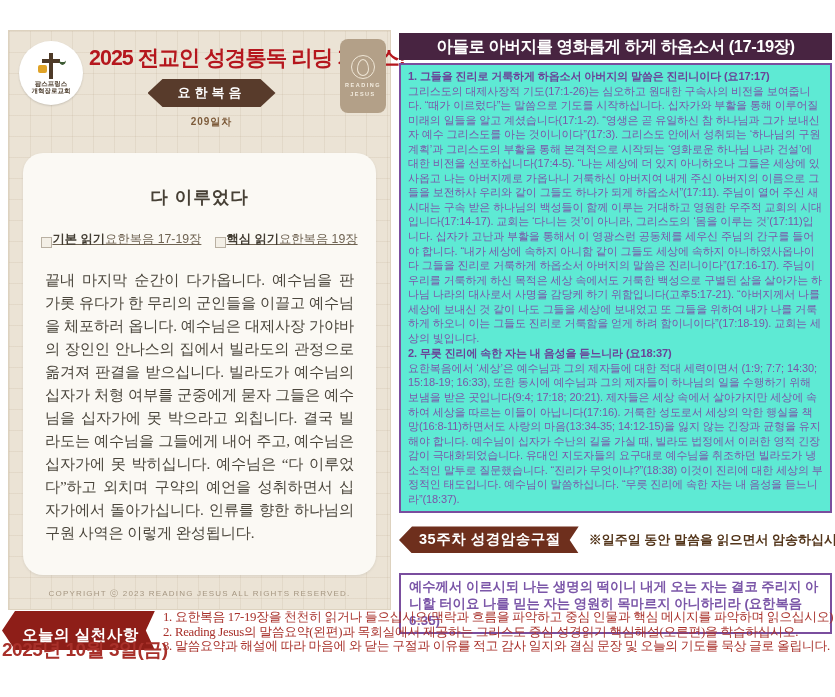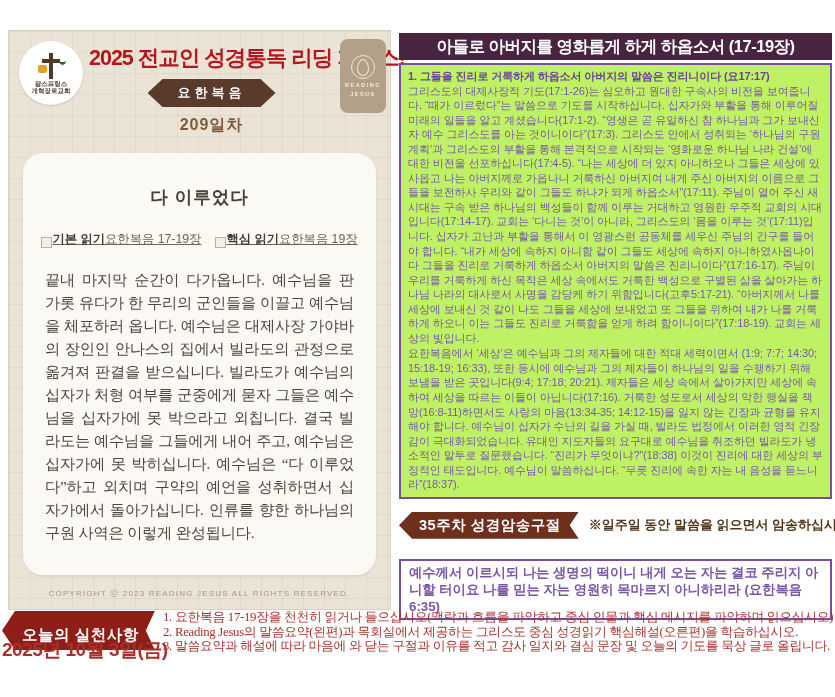--- a/index.html
+++ b/index.html
@@ -36,21 +36,21 @@
   .head-center{position:absolute;left:80px;right:56px;top:12px;text-align:center;}
   .main-title{
     margin:0;font-size:21.5px;font-weight:bold;color:var(--title-red);
     letter-spacing:-1px;white-space:nowrap;
   }
   .book-ribbon{
     display:inline-block;margin-top:7px;background:var(--ribbon-brown);color:#fff;
     font-weight:bold;font-size:13px;letter-spacing:4px;padding:5px 30px;
     clip-path:polygon(0 50%,15px 0,calc(100% - 15px) 0,100% 50%,calc(100% - 15px) 100%,15px 100%);
   }
-  .day{margin-top:8px;font-size:16px;font-weight:bold;color:var(--day-brown);letter-spacing:1px;}
+  .day{margin-top:8px;font-size:10px;font-weight:bold;color:var(--day-brown);letter-spacing:1px;}
   .rj-badge{
     position:absolute;right:4px;top:8px;width:46px;height:74px;border-radius:8px;
     background:var(--badge-tan);display:flex;flex-direction:column;align-items:center;
     justify-content:center;gap:3px;
   }
   .rj-mono{width:22px;height:22px;border:1.5px solid #efe6d6;border-radius:50%;position:relative;}
   .rj-mono:before{content:"";position:absolute;left:5px;top:3px;width:10px;height:15px;border:1.5px solid #efe6d6;border-radius:50% 50% 50% 50%/60% 60% 40% 40%;}
   .rj-line{font-size:5.5px;letter-spacing:1.5px;color:#f3ecdf;font-weight:bold;}
 
   .lp-card{
@@ -78,21 +78,21 @@
   }
 
   
   .right-panel{position:absolute;left:399px;top:33px;width:433px;}
   .rp-header{
     background:var(--header-purple);color:#ffffff;text-align:center;
     font-size:16.5px;font-weight:bold;line-height:27px;height:27px;letter-spacing:-0.5px;
     white-space:nowrap;
   }
   .rp-box{
-    margin-top:3px;border:2px solid var(--border-purple);background:#bef264;
+    margin-top:3px;border:2px solid var(--border-purple);background:#5eead4;
     padding:4px 7px;color:var(--body-purple);
     font-size:11px;line-height:14.55px;letter-spacing:-0.1px;
   }
   .rp-sec-title{font-weight:bold;color:var(--heading-purple);}
   .rp-sec-body{margin-bottom:1px;}
   .memory-row{margin-top:13px;display:flex;align-items:center;gap:10px;}
   .memory-badge{
     background:var(--badge-brick);color:#fff;font-weight:bold;font-size:14.5px;
     padding:4px 18px 4px 20px;letter-spacing:0.5px;white-space:nowrap;
     clip-path:polygon(0 50%,13px 0,100% 0,calc(100% - 9px) 50%,100% 100%,13px 100%);
@@ -170,20 +170,21 @@
     </div>
 
     <div class="copyright">COPYRIGHT ⓒ 2023 READING JESUS ALL RIGHTS RESERVED.</div>
   </section>
 
   <section class="right-panel">
     <div class="rp-header">아들로 아버지를 영화롭게 하게 하옵소서 (17-19장)</div>
     <div class="rp-box">
       <div class="rp-sec-title">1. 그들을 진리로 거룩하게 하옵소서 아버지의 말씀은 진리니이다 (요17:17)</div>
       <div class="rp-sec-body">그리스도의 대제사장적 기도(17:1-26)는 심오하고 원대한 구속사의 비전을 보여줍니다. “때가 이르렀다”는 말씀으로 기도를 시작하십니다. 십자가와 부활을 통해 이루어질 미래의 일들을 알고 계셨습니다(17:1-2). “영생은 곧 유일하신 참 하나님과 그가 보내신 자 예수 그리스도를 아는 것이니이다”(17:3). 그리스도 안에서 성취되는 ‘하나님의 구원 계획’과 그리스도의 부활을 통해 본격적으로 시작되는 ‘영화로운 하나님 나라 건설’에 대한 비전을 선포하십니다(17:4-5). “나는 세상에 더 있지 아니하오나 그들은 세상에 있사옵고 나는 아버지께로 가옵나니 거룩하신 아버지여 내게 주신 아버지의 이름으로 그들을 보전하사 우리와 같이 그들도 하나가 되게 하옵소서”(17:11). 주님이 열어 주신 새 시대는 구속 받은 하나님의 백성들이 함께 이루는 거대하고 영원한 우주적 교회의 시대입니다(17:14-17). 교회는 ‘다니는 것’이 아니라, 그리스도의 ‘몸을 이루는 것’(17:11)입니다. 십자가 고난과 부활을 통해서 이 영광스런 공동체를 세우신 주님의 간구를 들어야 합니다. “내가 세상에 속하지 아니함 같이 그들도 세상에 속하지 아니하였사옵나이다  그들을 진리로 거룩하게 하옵소서 아버지의 말씀은 진리니이다”(17:16-17). 주님이 우리를 거룩하게 하신 목적은 세상 속에서도 거룩한 백성으로 구별된 삶을 살아가는 하나님 나라의 대사로서 사명을 감당케 하기 위함입니다(고후5:17-21). “아버지께서 나를 세상에 보내신 것 같이 나도 그들을 세상에 보내었고 또 그들을 위하여 내가 나를 거룩하게 하오니 이는 그들도 진리로 거룩함을 얻게 하려 함이니이다”(17:18-19). 교회는 세상의 빛입니다.</div>
+      <div class="rp-sec-title">2. 무릇 진리에 속한 자는 내 음성을 듣느니라 (요18:37)</div>
       <div class="rp-sec-body">요한복음에서 ‘세상’은 예수님과 그의 제자들에 대한 적대 세력이면서 (1:9; 7:7; 14:30; 15:18-19; 16:33), 또한 동시에 예수님과 그의 제자들이 하나님의 일을 수행하기 위해 보냄을 받은 곳입니다(9:4; 17:18; 20:21). 제자들은 세상 속에서 살아가지만 세상에 속하여 세상을 따르는 이들이 아닙니다(17:16). 거룩한 성도로서 세상의 악한 행실을 책망(16:8-11)하면서도 사랑의 마음(13:34-35; 14:12-15)을 잃지 않는 긴장과 균형을 유지해야 합니다. 예수님이 십자가 수난의 길을 가실 때, 빌라도 법정에서 이러한 영적 긴장감이 극대화되었습니다. 유대인 지도자들의 요구대로 예수님을 취조하던 빌라도가 냉소적인 말투로 질문했습니다. “진리가 무엇이냐?”(18:38) 이것이 진리에 대한 세상의 부정적인 태도입니다. 예수님이 말씀하십니다. “무릇 진리에 속한 자는 내 음성을 듣느니라”(18:37).</div>
     </div>
     <div class="memory-row">
       <div class="memory-badge">35주차 성경암송구절</div>
       <div class="memory-note">※일주일 동안 말씀을 읽으면서 암송하십시오</div>
     </div>
     <div class="verse-box">예수께서 이르시되 나는 생명의 떡이니 내게 오는 자는 결코 주리지 아니할 터이요 나를 믿는 자는 영원히 목마르지 아니하리라 (요한복음 6:35)</div>
   </section>
 
   <div class="footer-badge">오늘의 실천사항</div>

